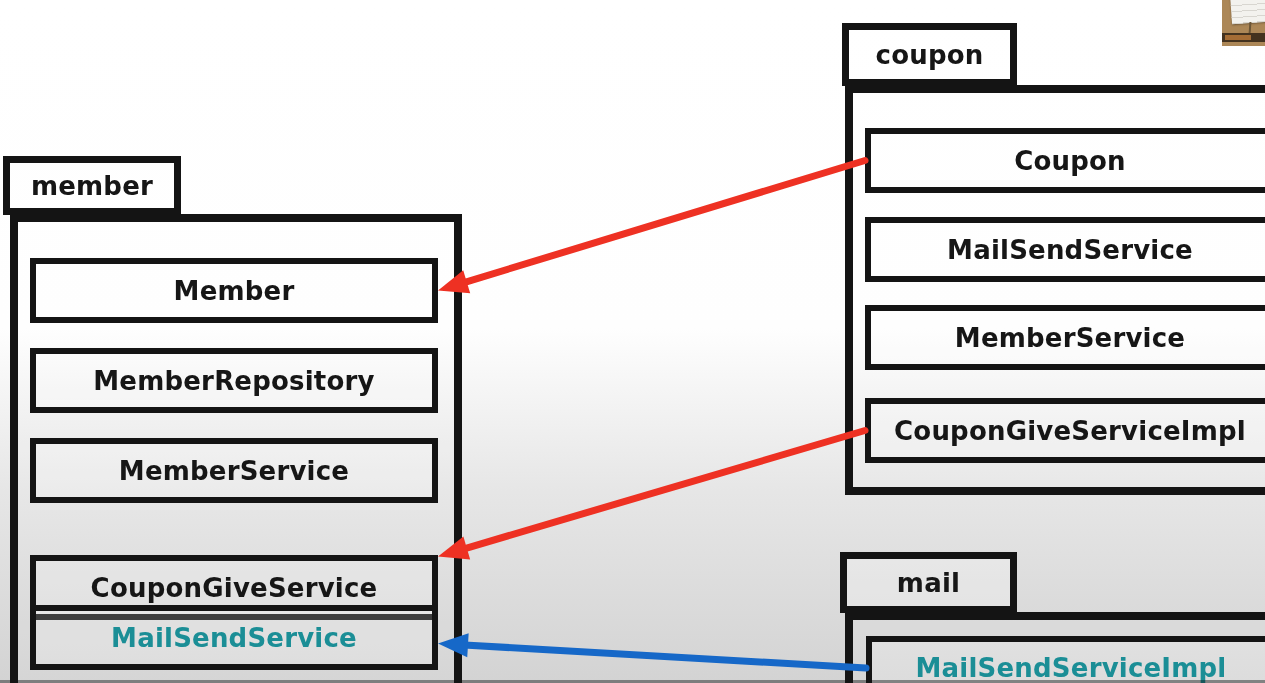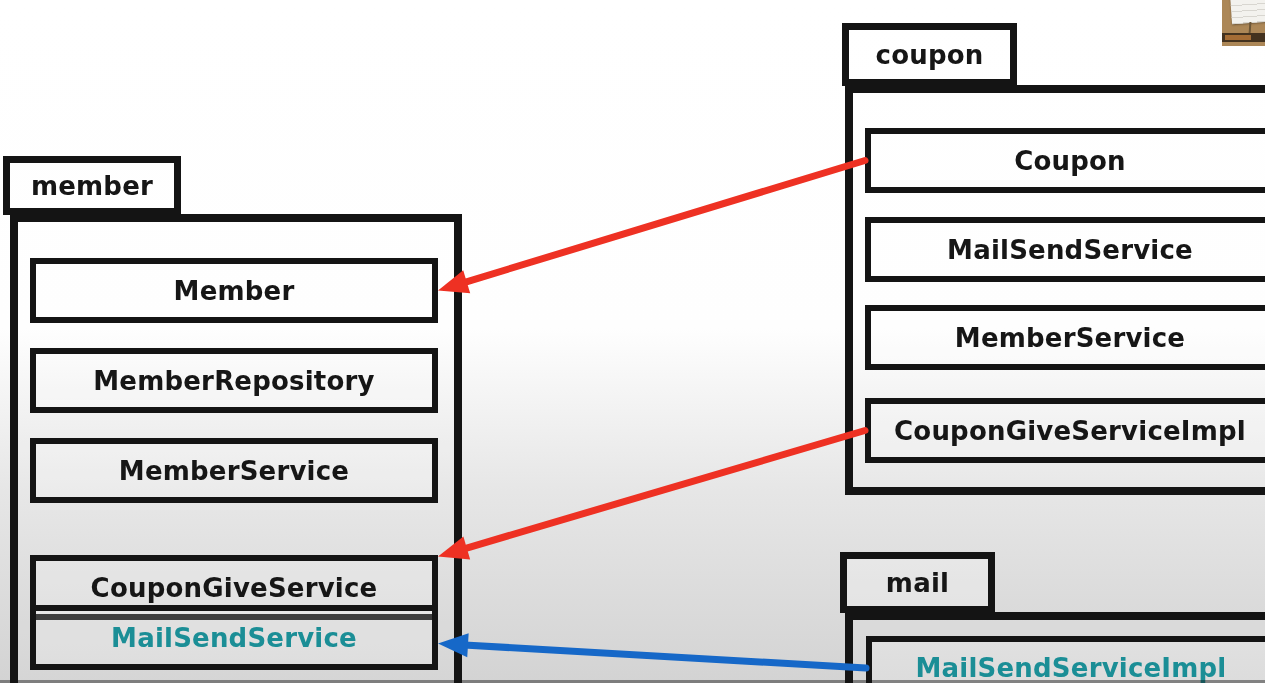--- a/index.html
+++ b/index.html
@@ -31,21 +31,21 @@
   .member-tab{left:3px;top:156px;width:178px;height:59px;}
   .member-body{left:10px;top:214px;width:452px;height:500px;}
   .m-item{left:30px;width:408px;height:65px;}
   .m0{top:258px;} .m1{top:348px;justify-content:center;} .m2{top:438px;} .m3{top:516px;margin-top:39px;} .m4{top:605px;justify-content:center;}
   
   .coupon-tab{left:842px;top:23px;width:175px;height:63px;}
   .coupon-body{left:845px;top:85px;width:460px;height:410px;}
   .c-item{left:865px;width:410px;height:65px;}
   .c0{top:128px;} .c1{top:217px;} .c2{top:305px;} .c3{top:398px;}
   
-  .mail-tab{left:840px;top:552px;width:155px;height:61px;}
+  .mail-tab{left:840px;top:552px;width:177px;height:61px;}
   .mail-body{left:845px;top:612px;width:460px;height:110px;}
   .x-item{left:866px;top:636px;width:410px;height:64px;}
   
   #arrow-layer{position:absolute;left:0;top:0;z-index:6;pointer-events:none;}
   
   .thumb{position:absolute;top:0;right:0;width:43px;height:46px;background:#ac8757;overflow:hidden;z-index:8;}
   .board{
     position:absolute;top:-7px;left:9px;width:37px;height:30px;background:#f3f2ee;
     transform:rotate(-4deg);box-shadow:0 1px 2px rgba(0,0,0,.35);
     background-image:repeating-linear-gradient(180deg,transparent 0 5px,#d8d6d0 5px 6px);

